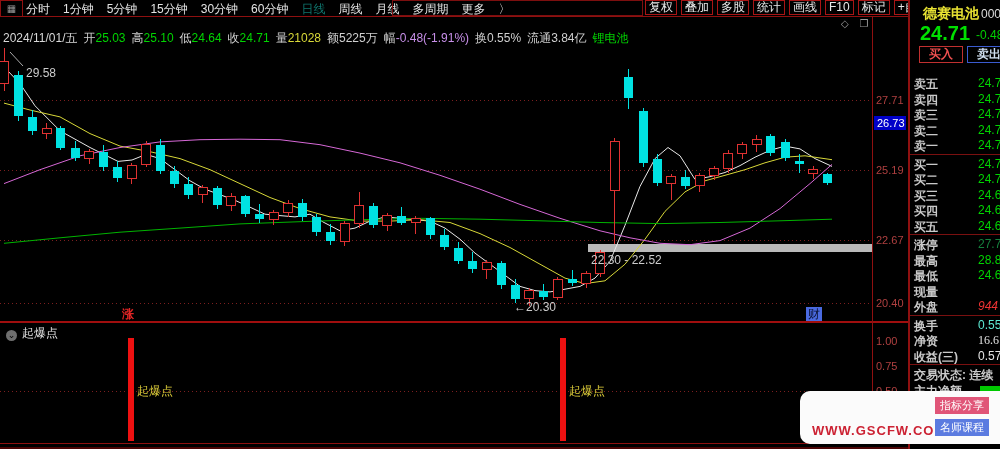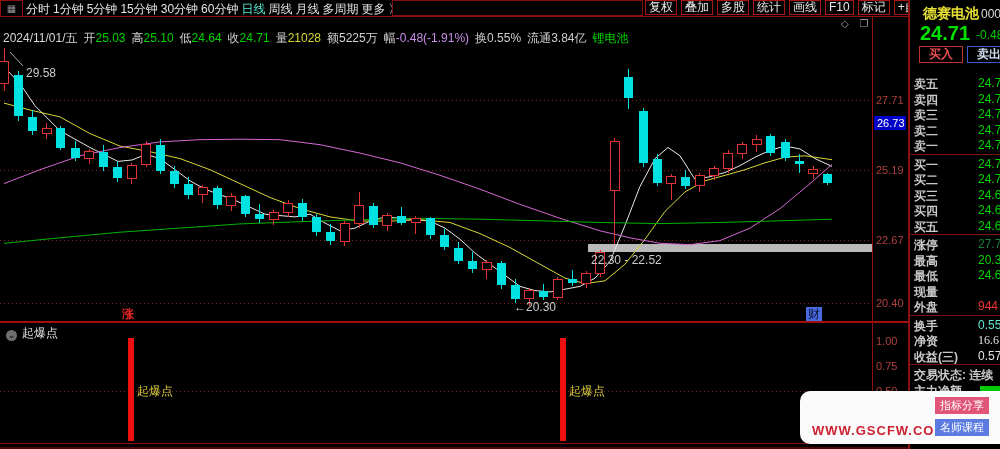--- a/index.html
+++ b/index.html
@@ -2,21 +2,21 @@
 <html><head>
 <meta charset="utf-8">
 <style>
   html,body{margin:0;padding:0;background:#111;}
   #app{position:relative;width:1000px;height:449px;background:#000;overflow:hidden;
        font-family:"Liberation Sans","DejaVu Sans",sans-serif;}
   
   #topbar{position:absolute;left:0;top:0;width:908px;height:16px;border-bottom:1px solid #8f1010;background:#000;}
   #win-icon-box{position:absolute;left:0;top:0;width:21px;height:15px;border:1px solid #8f1010;color:#9a9a9a;
        font-size:10px;text-align:center;line-height:15px;}
-  #period-menu{position:absolute;left:26px;top:1px;display:flex;gap:3px;font-size:12px;color:#e4e4e4;white-space:nowrap;}
+  #period-menu{position:absolute;left:26px;top:1px;display:flex;gap:13px;font-size:12px;color:#e4e4e4;white-space:nowrap;}
   #period-menu .pit{cursor:default;}
   #mid-gap-box{position:absolute;left:392px;top:0;width:249px;height:14px;border:1px solid #7c0f0f;}
   #action-menu{position:absolute;left:645px;top:0;display:flex;gap:4px;}
   #action-menu .abtn{border:1px solid #a81515;color:#e8e8e8;font-size:12px;height:13px;line-height:13px;padding:0 3px;white-space:nowrap;}
   
   #info1,#info2{position:absolute;left:3px;font-size:12px;white-space:nowrap;z-index:5;}
   #info1{top:17px;}
   #info2{top:30px;}
   #info1 span,#info2 span{margin-right:5px;}
   #info2 .pair{margin-right:6px;}
@@ -64,21 +64,21 @@
 
   <div id="topbar">
     <div id="win-icon-box"><span>▦</span></div>
     <div id="period-menu">
         <span class="pit">分时</span>
         <span class="pit">1分钟</span>
         <span class="pit">5分钟</span>
         <span class="pit">15分钟</span>
         <span class="pit">30分钟</span>
         <span class="pit">60分钟</span>
-        <span class="pit" style="color: #5eead4;">日线</span>
+        <span class="pit" style="color: #0f766e;">日线</span>
         <span class="pit">周线</span>
         <span class="pit">月线</span>
         <span class="pit">多周期</span>
         <span class="pit">更多</span>
         <span class="pit">〉</span>
       </div>
     <div id="mid-gap-box"></div>
     <div id="action-menu">
         <span class="abtn">复权</span>
         <span class="abtn">叠加</span>
@@ -333,24 +333,24 @@
         <div class="row" style="top: 122.5px;"><span class="lbl">卖二</span><span class="val" style="color: rgb(0, 212, 0);">24.7</span></div>
         <div class="row" style="top: 138px;"><span class="lbl">卖一</span><span class="val" style="color: rgb(0, 212, 0);">24.7</span></div>
         <div class="pdiv" style="top: 153.5px;"></div>
         <div class="row" style="top: 156.5px;"><span class="lbl">买一</span><span class="val" style="color: rgb(0, 212, 0);">24.7</span></div>
         <div class="row" style="top: 172px;"><span class="lbl">买二</span><span class="val" style="color: rgb(0, 212, 0);">24.7</span></div>
         <div class="row" style="top: 187.5px;"><span class="lbl">买三</span><span class="val" style="color: rgb(0, 212, 0);">24.6</span></div>
         <div class="row" style="top: 203px;"><span class="lbl">买四</span><span class="val" style="color: rgb(0, 212, 0);">24.6</span></div>
         <div class="row" style="top: 218.5px;"><span class="lbl">买五</span><span class="val" style="color: rgb(0, 212, 0);">24.6</span></div>
         <div class="pdiv" style="top: 234px;"></div>
         <div class="row" style="top: 237px;"><span class="lbl">涨停</span><span class="val" style="color: #15803d;">27.7</span></div>
-        <div class="row" style="top: 252.5px;"><span class="lbl">最高</span><span class="val" style="color: rgb(0, 212, 0);">20.3</span></div>
+        <div class="row" style="top: 252.5px;"><span class="lbl">最高</span><span class="val" style="color: rgb(0, 212, 0);">28.8</span></div>
         <div class="row" style="top: 268px;"><span class="lbl">最低</span><span class="val" style="color: rgb(0, 212, 0);">24.6</span></div>
         <div class="row" style="top: 283.5px;"><span class="lbl">现量</span><span class="val" style="color: rgb(207, 207, 207);"></span></div>
-        <div class="row" style="top: 299px;"><span class="lbl">外盘</span><span class="val" style="color: rgb(238, 51, 51);">944</span></div>
+        <div class="row" style="top: 299px;"><span class="lbl">外盘</span><span class="val" style="color: rgb(238, 51, 51); font-style: italic;">944</span></div>
         <div class="pdiv" style="top: 314.5px;"></div>
         <div class="row" style="top: 317.5px;"><span class="lbl">换手</span><span class="val" style="color: #5eead4;">0.55</span></div>
         <div class="row" style="top: 333px;"><span class="lbl">净资</span><span class="val" style="color: rgb(224, 224, 224); font-family: Liberation Serif, serif;">16.6</span></div>
         <div class="row" style="top: 348.5px;"><span class="lbl">收益(三)</span><span class="val" style="color: #e5e5e5;">0.57</span></div>
         <div class="pdiv" style="top: 364px;"></div>
         <div class="row lbl" style="top: 367px; font-size: 12px;">交易状态: 连续</div>
         <div class="row" style="top: 383px;"><span class="lbl">主力净额</span><span style="position: absolute; left: 66px; top: 3px; width: 22px; height: 9px; background: rgb(0, 200, 0);"></span></div>
       </div>
   </div>
 

